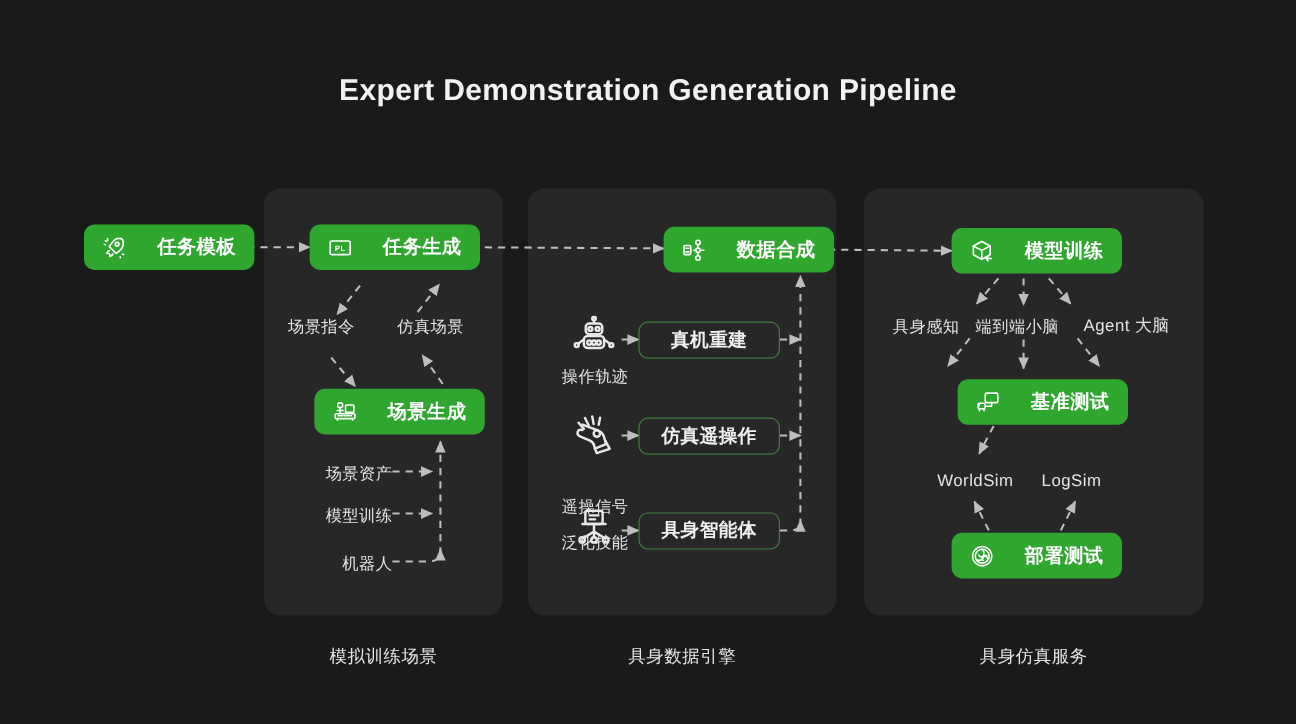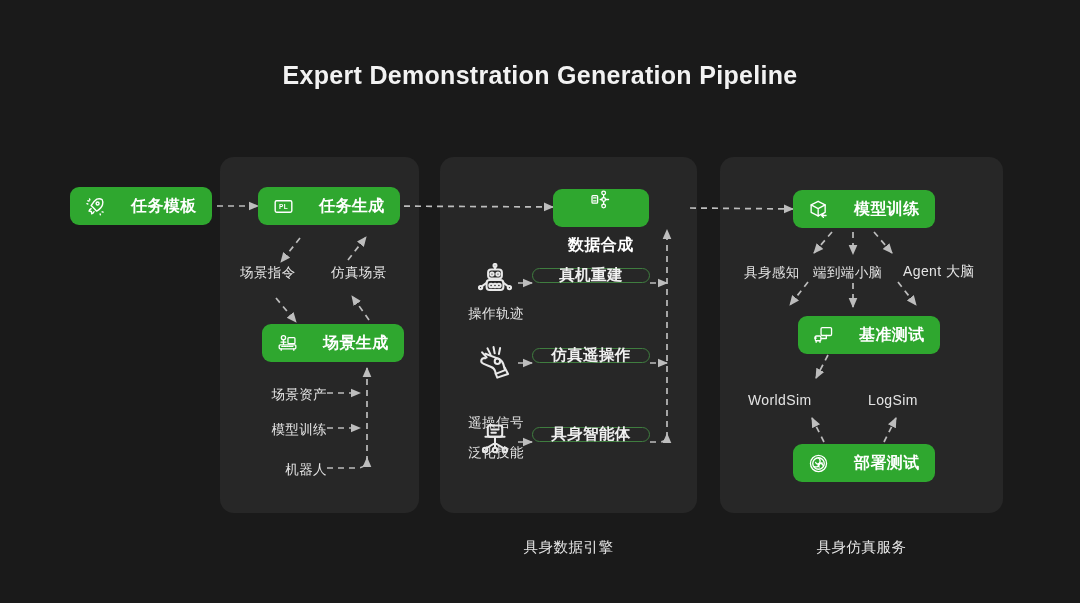--- a/index.html
+++ b/index.html
@@ -63,21 +63,21 @@
   .obox{
     position:absolute;
     display:flex;align-items:center;justify-content:center;
     border:1.4px solid #3f7d3f;
     border-radius:8px;
     background:transparent;
     color:#f0f0f0;
     font-size:15.5px;
     font-weight:600;
     letter-spacing:.4px;
-    height:15px;
+    height:31px;
     box-sizing:border-box;
     white-space:nowrap;
   }
 
   
   .lbl{
     position:absolute;
     color:#e4e4e4;
     font-size:13.5px;
     white-space:nowrap;
@@ -190,22 +190,23 @@
     <span>场景生成</span>
   </div>
 
   <div class="lbl" style="left:240px;top:264px;">场景指令</div>
   <div class="lbl" style="left:331px;top:264px;">仿真场景</div>
 
   <div class="lbl r" style="left:217px;width:110px;top:386px;">场景资产</div>
   <div class="lbl r" style="left:217px;width:110px;top:421px;">模型训练</div>
   <div class="lbl r" style="left:217px;width:110px;top:461px;">机器人</div>
 
-
-  <div class="pill" id="n-datasyn" style="left:553px;top:189px;flex-direction:column;">
+  <div class="panel-caption" id="cap1">模拟训练场景</div>
+
+  <div class="pill" id="n-datasyn" style="left:553px;top:189px;">
     <span class="ico">
       <svg viewBox="0 0 24 24" fill="none" stroke="#ffffff" stroke-width="1.5" stroke-linecap="round" stroke-linejoin="round">
         <rect x="2.3" y="7.6" width="6.4" height="8.6" rx="1"></rect>
         <path d="M4.1 10.2h2.8M4.1 13.6h2.8"></path>
         <circle cx="15.6" cy="4.6" r="2.1"></circle>
         <circle cx="15.6" cy="12" r="2.1"></circle>
         <circle cx="15.6" cy="19.4" r="2.1"></circle>
         <path d="M11.6 12h2M17.7 12h3.5M15.6 6.7v3.2M15.6 14.1v3.2"></path>
       </svg>
     </span>
@@ -278,21 +279,21 @@
       <svg viewBox="0 0 24 24" fill="none" stroke="#ffffff" stroke-width="1.5" stroke-linecap="round" stroke-linejoin="round">
         <rect x="9.2" y="3" width="12" height="9" rx="1.4"></rect>
         <path d="M15.2 12v3.4H9.6"></path>
         <rect x="2.6" y="12.6" width="6.4" height="5.4" rx="1.2"></rect>
         <path d="M3.6 18v1.8M8 18v1.8M2.2 15.3h1.2M2.2 13.9h1.2"></path>
       </svg>
     </span>
     <span>基准测试</span>
   </div>
 
-  <div class="lbl en" style="left:748px;top:392px;">WorldSim</div>
+  <div class="lbl en" style="left:781px;top:392px;">WorldSim</div>
   <div class="lbl en" style="left:868px;top:392px;">LogSim</div>
 
   <div class="pill" id="n-deploy" style="left:793px;top:444px;">
     <span class="ico">
       <svg viewBox="0 0 24 24" fill="none" stroke="#ffffff" stroke-width="1.5" stroke-linecap="round" stroke-linejoin="round">
         <circle cx="12" cy="12" r="9.2"></circle>
         <circle cx="12" cy="12" r="6.6"></circle>
         <path d="M12 5.4c2 2.2 2.2 5 .6 6.6-1.3 1.3-1.2 2.8.2 4"></path>
         <path d="M7.4 15.6c2.6.9 5-.2 5.6-2.3.5-1.7 1.8-2.4 3.5-1.8"></path>
         <path d="M17.6 14.8c-1-2.5-3.4-3.6-5.3-2.6-1.5.8-2.9.2-3.5-1.4"></path>

